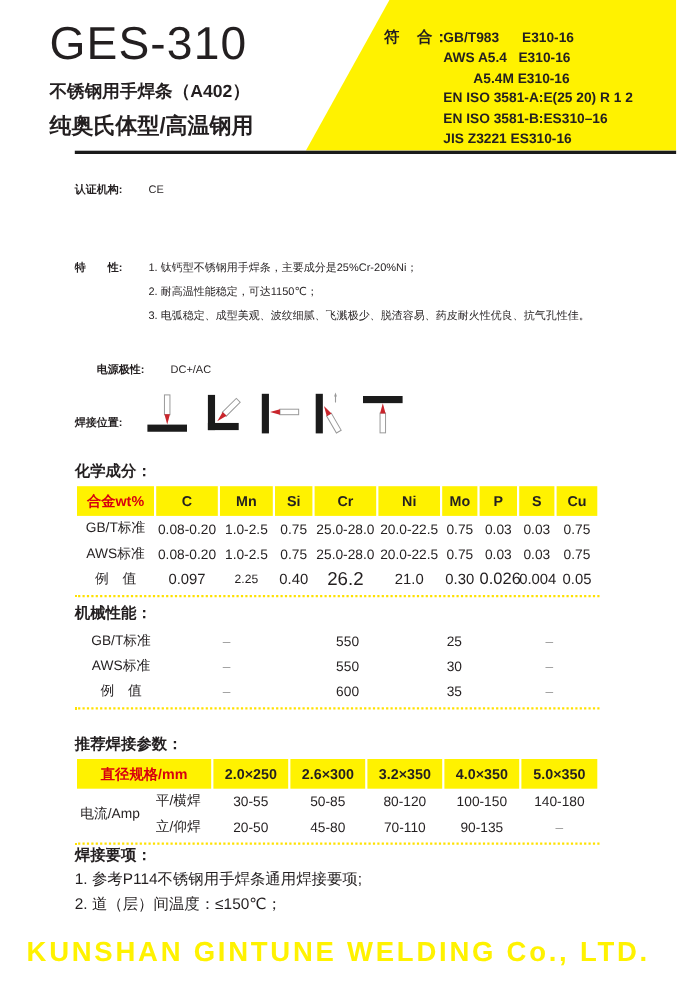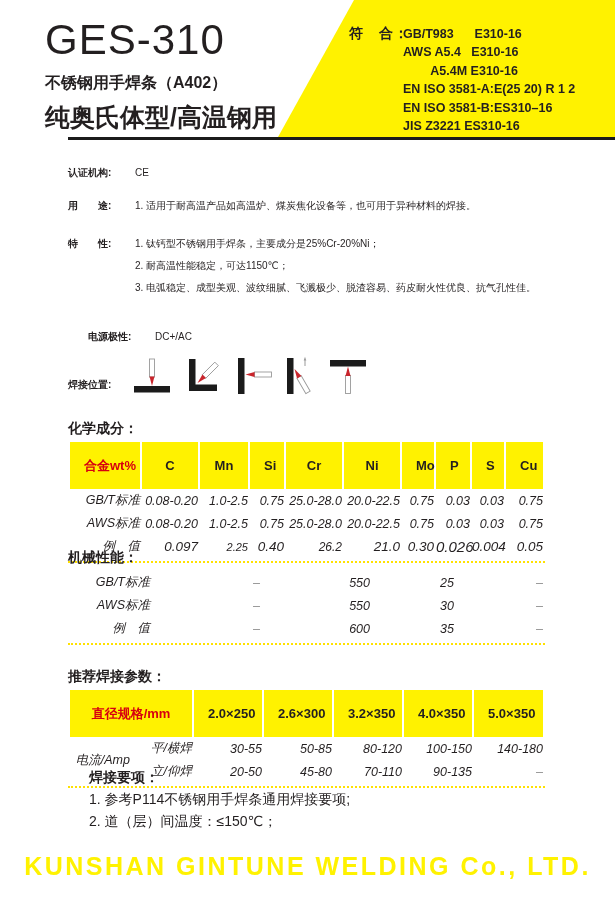--- a/index.html
+++ b/index.html
@@ -11,42 +11,42 @@
   .yellow-banner{
     position:absolute;top:0;left:0;width:615px;height:137px;background:#fff200;
     clip-path:polygon(354px 0,615px 0,615px 137px,278px 137px);
   }
   .conform-block{position:absolute;top:25px;left:349px;display:flex;}
   .conform-label{font-weight:bold;font-size:14px;width:54px;letter-spacing:1px;white-space:nowrap;}
   .standards-lines div{font-weight:bold;font-size:12.5px;line-height:18.4px;white-space:pre;}
   .title-block{position:absolute;left:45px;top:18px;width:245px;}
   .product-code{font-size:42px;letter-spacing:1px;line-height:44px;}
   .subtitle1{font-size:16px;font-weight:bold;margin-top:11px;}
-  .subtitle2{font-size:25px;font-weight:bold;margin-top:7px;}
+  .subtitle2{font-size:20px;font-weight:bold;margin-top:7px;}
   .header-rule{position:absolute;top:137px;left:68px;right:0;height:3px;background:#1b1b1b;}
   
   .sec{position:absolute;left:68px;display:flex;font-size:10px;line-height:22px;}
   .sec .lbl{width:67px;font-weight:bold;flex-shrink:0;white-space:nowrap;}
   .sec .cnt{width:462px;}
   .hang{padding-left:17px;text-indent:-17px;}
   
   .pos-icons{position:absolute;left:131px;top:356px;display:flex;gap:5px;}
   .pos-icons svg{display:block;}
   
   .tbl-block{position:absolute;left:68px;width:477px;}
   .tbl-title{font-size:14px;font-weight:bold;margin-bottom:4px;}
   table{border-collapse:separate;border-spacing:2px 0;width:477px;table-layout:fixed;}
-  th{background:#fff200;font-size:13px;font-weight:bold;height:19px;text-align:center;white-space:nowrap;padding:14px;}
-  td{font-size:12.5px;height:23px;text-align:right;white-space:nowrap;padding:0;font-style:italic;}
+  th{background:#fff200;font-size:13px;font-weight:bold;height:19px;text-align:center;white-space:nowrap;padding:4px;}
+  td{font-size:12.5px;height:23px;text-align:center;white-space:nowrap;padding:0;}
   .red{color:#d7000f;}
   .dim{color:#9b9b9b;}
   .dotted{border-top:2px dotted #ffe100;margin-top:3px;height:0;}
   
   .notes-title{font-size:14px;font-weight:bold;line-height:22px;}
-  .notes div{font-size:14px;line-height:22px;margin-left:21px;}
+  .notes div{font-size:14px;line-height:22px;}
   .footer{
     position:absolute;top:852px;left:0;width:615px;text-align:center;
     color:#fff200;font-weight:bold;font-size:25px;letter-spacing:2.5px;white-space:nowrap;
   }
 </style>
 </head>
 <body>
 
 <div class="page">
 
@@ -67,26 +67,20 @@
     <div class="subtitle1">不锈钢用手焊条（A402）</div>
     <div class="subtitle2">纯奥氏体型/高温钢用</div>
   </div>
   <div class="header-rule"></div>
 
   <div class="sec" style="top:162px;">
     <div class="lbl">认证机构:</div>
     <div class="cnt">CE</div>
   </div>
 
-  <div class="sec" style="top:195px;">
-    <div class="lbl">用　　途:</div>
-    <div class="cnt">
-      <div class="hang">1. 适用于耐高温产品如高温炉、煤炭焦化设备等，也可用于异种材料的焊接。</div>
-    </div>
-  </div>
 
   <div class="sec" style="top:233px;">
     <div class="lbl">特　　性:</div>
     <div class="cnt">
       <div class="hang">1. 钛钙型不锈钢用手焊条，主要成分是25%Cr-20%Ni；</div>
       <div class="hang">2. 耐高温性能稳定，可达1150℃；</div>
       <div class="hang">3. 电弧稳定、成型美观、波纹细腻、飞溅极少、脱渣容易、药皮耐火性优良、抗气孔性佳。</div>
     </div>
   </div>
 
@@ -194,21 +188,21 @@
         <td>0.75</td>
         <td>0.03</td>
         <td>0.03</td>
         <td>0.75</td>
       </tr>
       <tr>
         <td>例　值</td>
         <td style="font-size:13.5px">0.097</td>
         <td style="font-size:11px">2.25</td>
         <td style="font-size:13.5px">0.40</td>
-        <td style="font-size:12px">26.2</td>
+        <td style="font-size:17px">26.2</td>
         <td style="font-size:13.5px">21.0</td>
         <td style="font-size:13.5px">0.30</td>
         <td style="font-size:15px">0.026</td>
         <td style="font-size:13.5px">0.004</td>
         <td style="font-size:13.5px">0.05</td>
       </tr>
     </tbody>
       </table>
     <div class="dotted"></div>
   </div>

